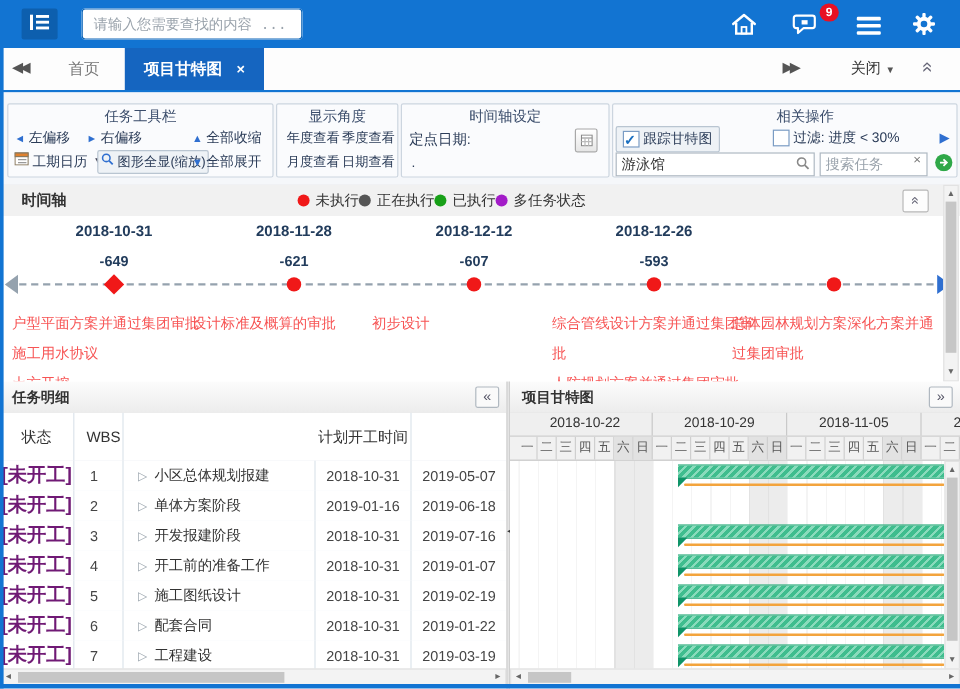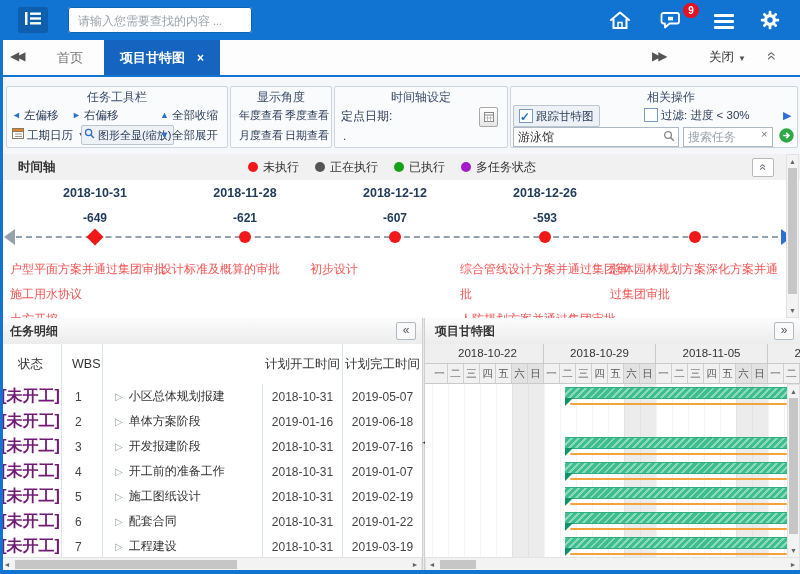--- a/index.html
+++ b/index.html
@@ -5,21 +5,21 @@
   html,body{margin:0;padding:0;background:#e9edf2;}
   .screen{position:relative;width:800px;height:574px;overflow:hidden;background:#fff;
           font-family:"Liberation Sans",sans-serif;color:#333;font-size:12px;}
   
   .topbar{position:absolute;left:0;top:0;width:800px;height:40px;background:#1274d2;}
   .logo-btn{position:absolute;left:18px;top:7px;width:30px;height:26px;background:#0d5fae;
             border-radius:2px;display:flex;align-items:center;justify-content:center;cursor:pointer;}
   .top-search{position:absolute;left:68px;top:7px;width:184px;height:26px;background:#fff;
               border-radius:3px;box-shadow:0 0 0 1px #0e65b6 inset;}
   .top-search input{width:170px;height:22px;margin:2px 0 0 8px;border:0;outline:0;font-size:12px;
-              color:#555;font-family:Liberation Serif, serif;background:transparent;}
+              color:#555;font-family:Liberation Mono, monospace;background:transparent;}
   .top-search input::placeholder{color:#9aa3ac;}
   .top-ic{position:absolute;top:9px;width:24px;height:22px;cursor:pointer;}
   .badge{position:absolute;left:683px;top:3px;min-width:10px;height:15px;padding:0 3px;background:#e81123;
          border-radius:8px;color:#fff;font-size:10px;font-weight:bold;line-height:15px;text-align:center;}
   .menu-ic span{display:block;width:20px;height:3px;background:#fff;margin:3px 0;border-radius:1px;}
   
   .tabbar{position:absolute;left:0;top:40px;width:800px;height:35px;background:#fdfdfd;
           border-bottom:2px solid #1274d2;}
   .navglyph{position:absolute;top:49px;font-size:12px;color:#555;letter-spacing:-3px;cursor:pointer;}
   .tab-home{position:absolute;left:36px;top:40px;width:68px;height:35px;line-height:35px;text-align:center;
@@ -46,21 +46,21 @@
   .cb{display:inline-block;width:12px;height:12px;border:1px solid #7a9cc4;background:#fff;
       position:relative;vertical-align:-2px;cursor:pointer;}
   .cb.checked::after{content:"✓";position:absolute;left:0px;top:-2px;color:#1a6fc0;font-size:12px;font-weight:bold;}
   .cal-btn{position:absolute;width:17px;height:18px;border:1px solid #a8a8a8;background:linear-gradient(#fff,#e6e6e6);
            border-radius:2px;display:flex;align-items:center;justify-content:center;cursor:pointer;}
   .go-btn{position:absolute;cursor:pointer;}
   
   .tl-head{position:absolute;left:0;top:154px;width:800px;height:26px;background:#f1f1f1;
            border-bottom:1px solid #dcdcdc;}
   .tl-title{position:absolute;left:18px;top:0;line-height:26px;font-weight:bold;font-size:12.5px;color:#333;}
-  .legend{position:absolute;left:248px;top:0;height:26px;display:flex;align-items:center;gap:16px;}
+  .legend{position:absolute;left:248px;top:0;height:26px;display:flex;align-items:center;}
   .leg-item{display:flex;align-items:center;gap:5px;font-size:12px;color:#333;}
   .dot{width:10px;height:10px;border-radius:50%;}
   .dot-red{background:#f01818;} .dot-gray{background:#555555;}
   .dot-green{background:#18a018;} .dot-purple{background:#a31cc8;}
   .tl-collapse{position:absolute;left:752px;top:4px;width:20px;height:17px;border:1px solid #b8b8b8;
                background:#fdfdfd;border-radius:2px;text-align:center;cursor:pointer;}
   .tl-collapse span{display:inline-block;transform:rotate(90deg);color:#667;font-size:12px;line-height:16px;}
   .tl-body{position:absolute;left:0;top:180px;width:800px;height:138px;background:#fff;overflow:hidden;}
   .ms-col{position:absolute;width:170px;text-align:center;}
   .ms-date{font-weight:bold;color:#223c5c;font-size:12.5px;line-height:15px;}
@@ -367,21 +367,20 @@
 
   <div class="task-panel">
     <div class="panel-head">
       <div class="panel-title">任务明细</div>
       <div class="panel-btn">«</div>
     </div>
     <div class="thead">
       <div class="cell c1">状态</div>
       <div class="cell c2" style="padding-left:10px;">WBS</div>
       <div class="cell c4">计划开工时间</div>
-      <div class="cell c5">计划完工时间</div>
     </div>
 
     <div class="trow" style="top:66px;">
       <div class="cell c1">
           <span class="status">[未开工]</span>
         </div>
       <div class="cell c2">1</div>
       <div class="cell c3">
           <span class="exp">▷</span>
           <span>小区总体规划报建</span>

